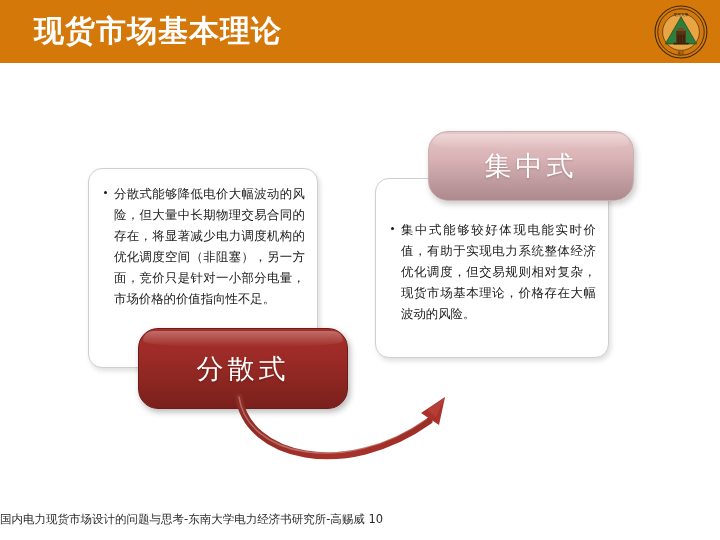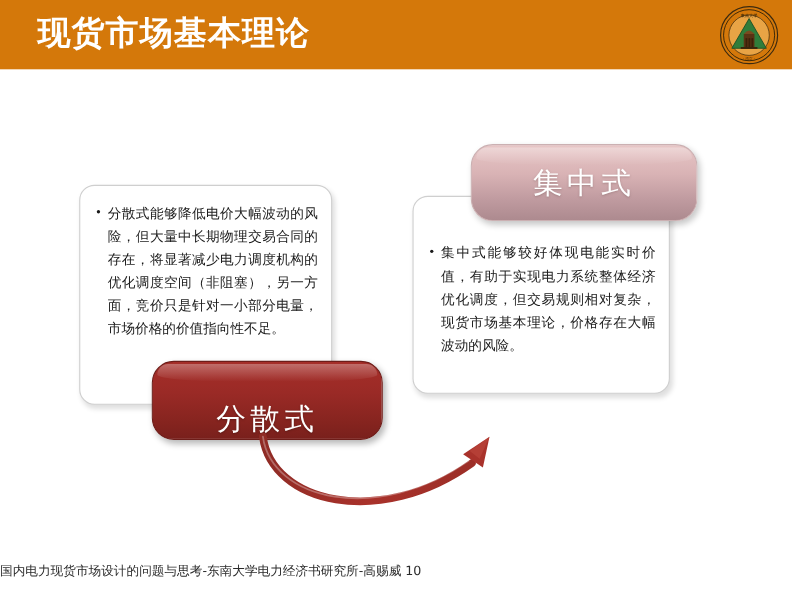--- a/index.html
+++ b/index.html
@@ -45,21 +45,21 @@
   
   .textbox {
     position: absolute;
     background: #ffffff;
     border: 1px solid #cfcfcf;
     border-radius: 14px;
     box-shadow: 2px 3px 5px rgba(0,0,0,0.13);
     box-sizing: border-box;
   }
   .textbox-left {
-    left: 72px;
+    left: 88px;
     top: 168px;
     width: 230px;
     height: 200px;
   }
   .textbox-right {
     left: 375px;
     top: 178px;
     width: 234px;
     height: 180px;
   }
@@ -122,25 +122,24 @@
     box-shadow: 2px 3px 6px rgba(0,0,0,0.22);
   }
   .plate-centralized .label-plate-text {
     text-shadow: 0 1px 2px rgba(120,90,90,0.45);
   }
 
   .plate-distributed {
     left: 138px;
     top: 328px;
     width: 210px;
-    height: 72px;
+    height: 81px;
     background: linear-gradient(to bottom, #a62e29 0%, #9a2a26 40%, #86241f 78%, #79201c 100%);
     border: 1px solid #6d1d19;
     box-shadow: 2px 3px 6px rgba(0,0,0,0.28);
-    align-items: flex-end;
   }
 
   
   .plate-gloss {
     position: absolute;
     left: 4px;
     right: 4px;
     top: 2px;
     height: 16px;
     border-radius: 10px 10px 40% 40%;

